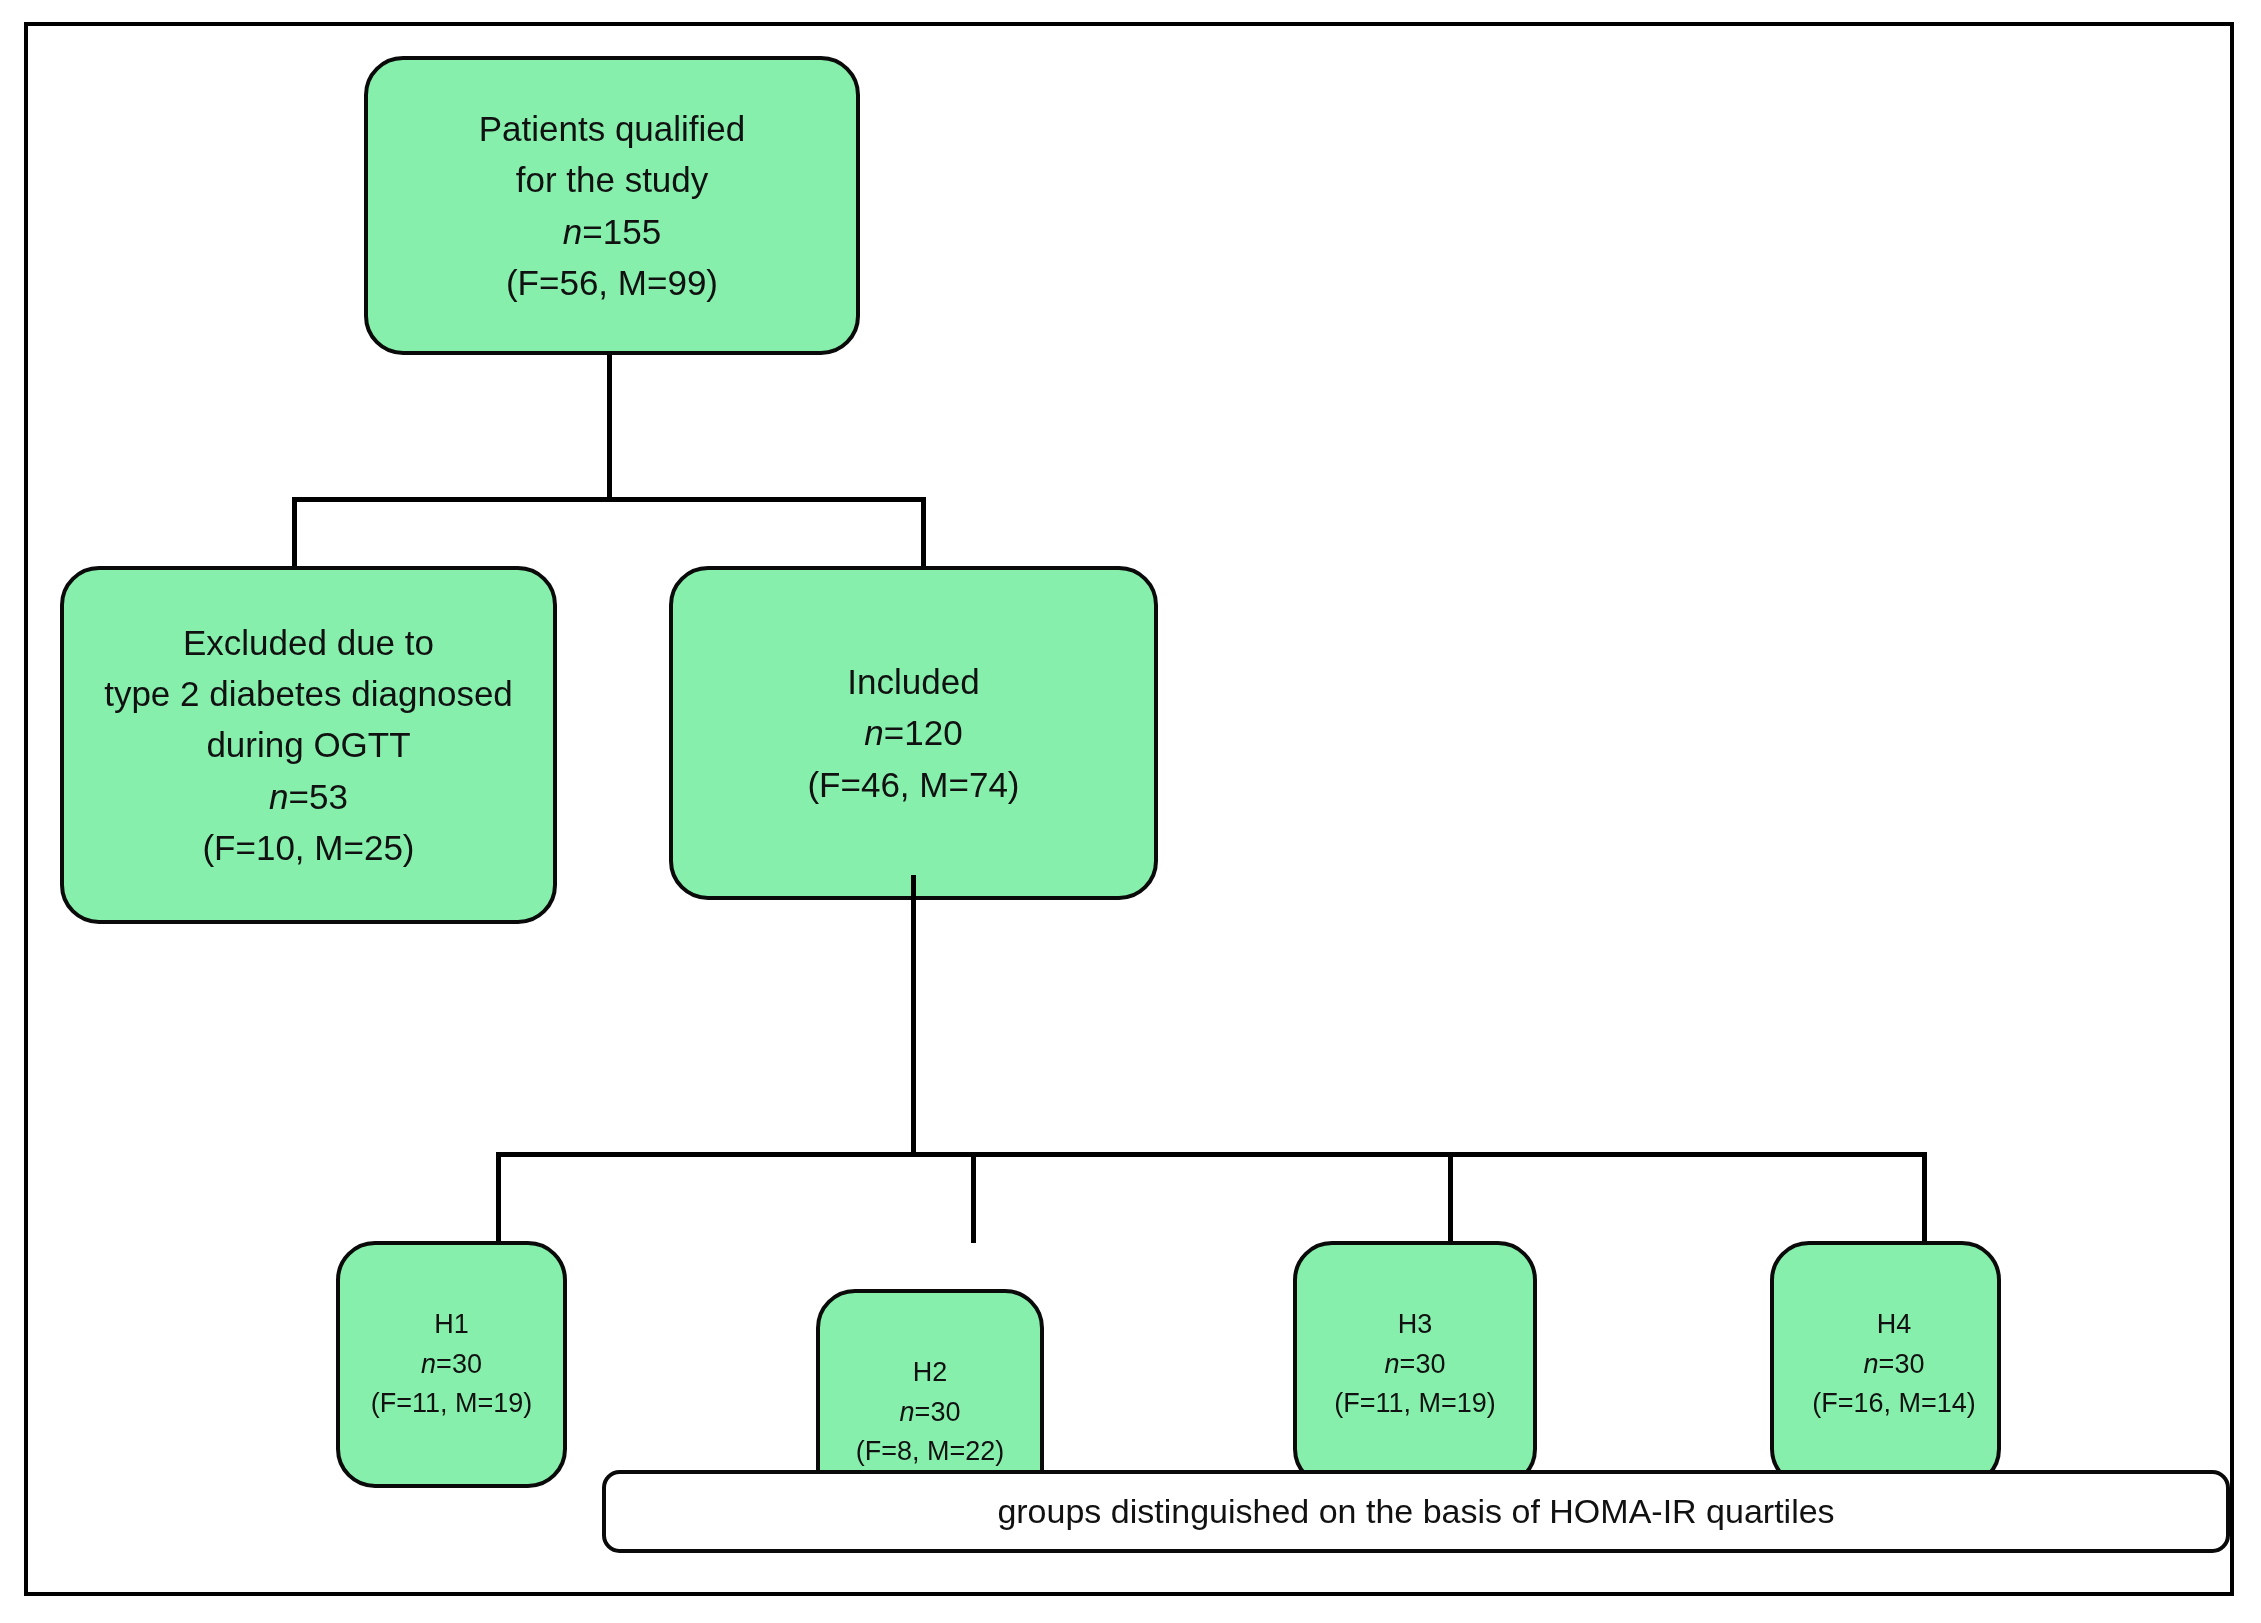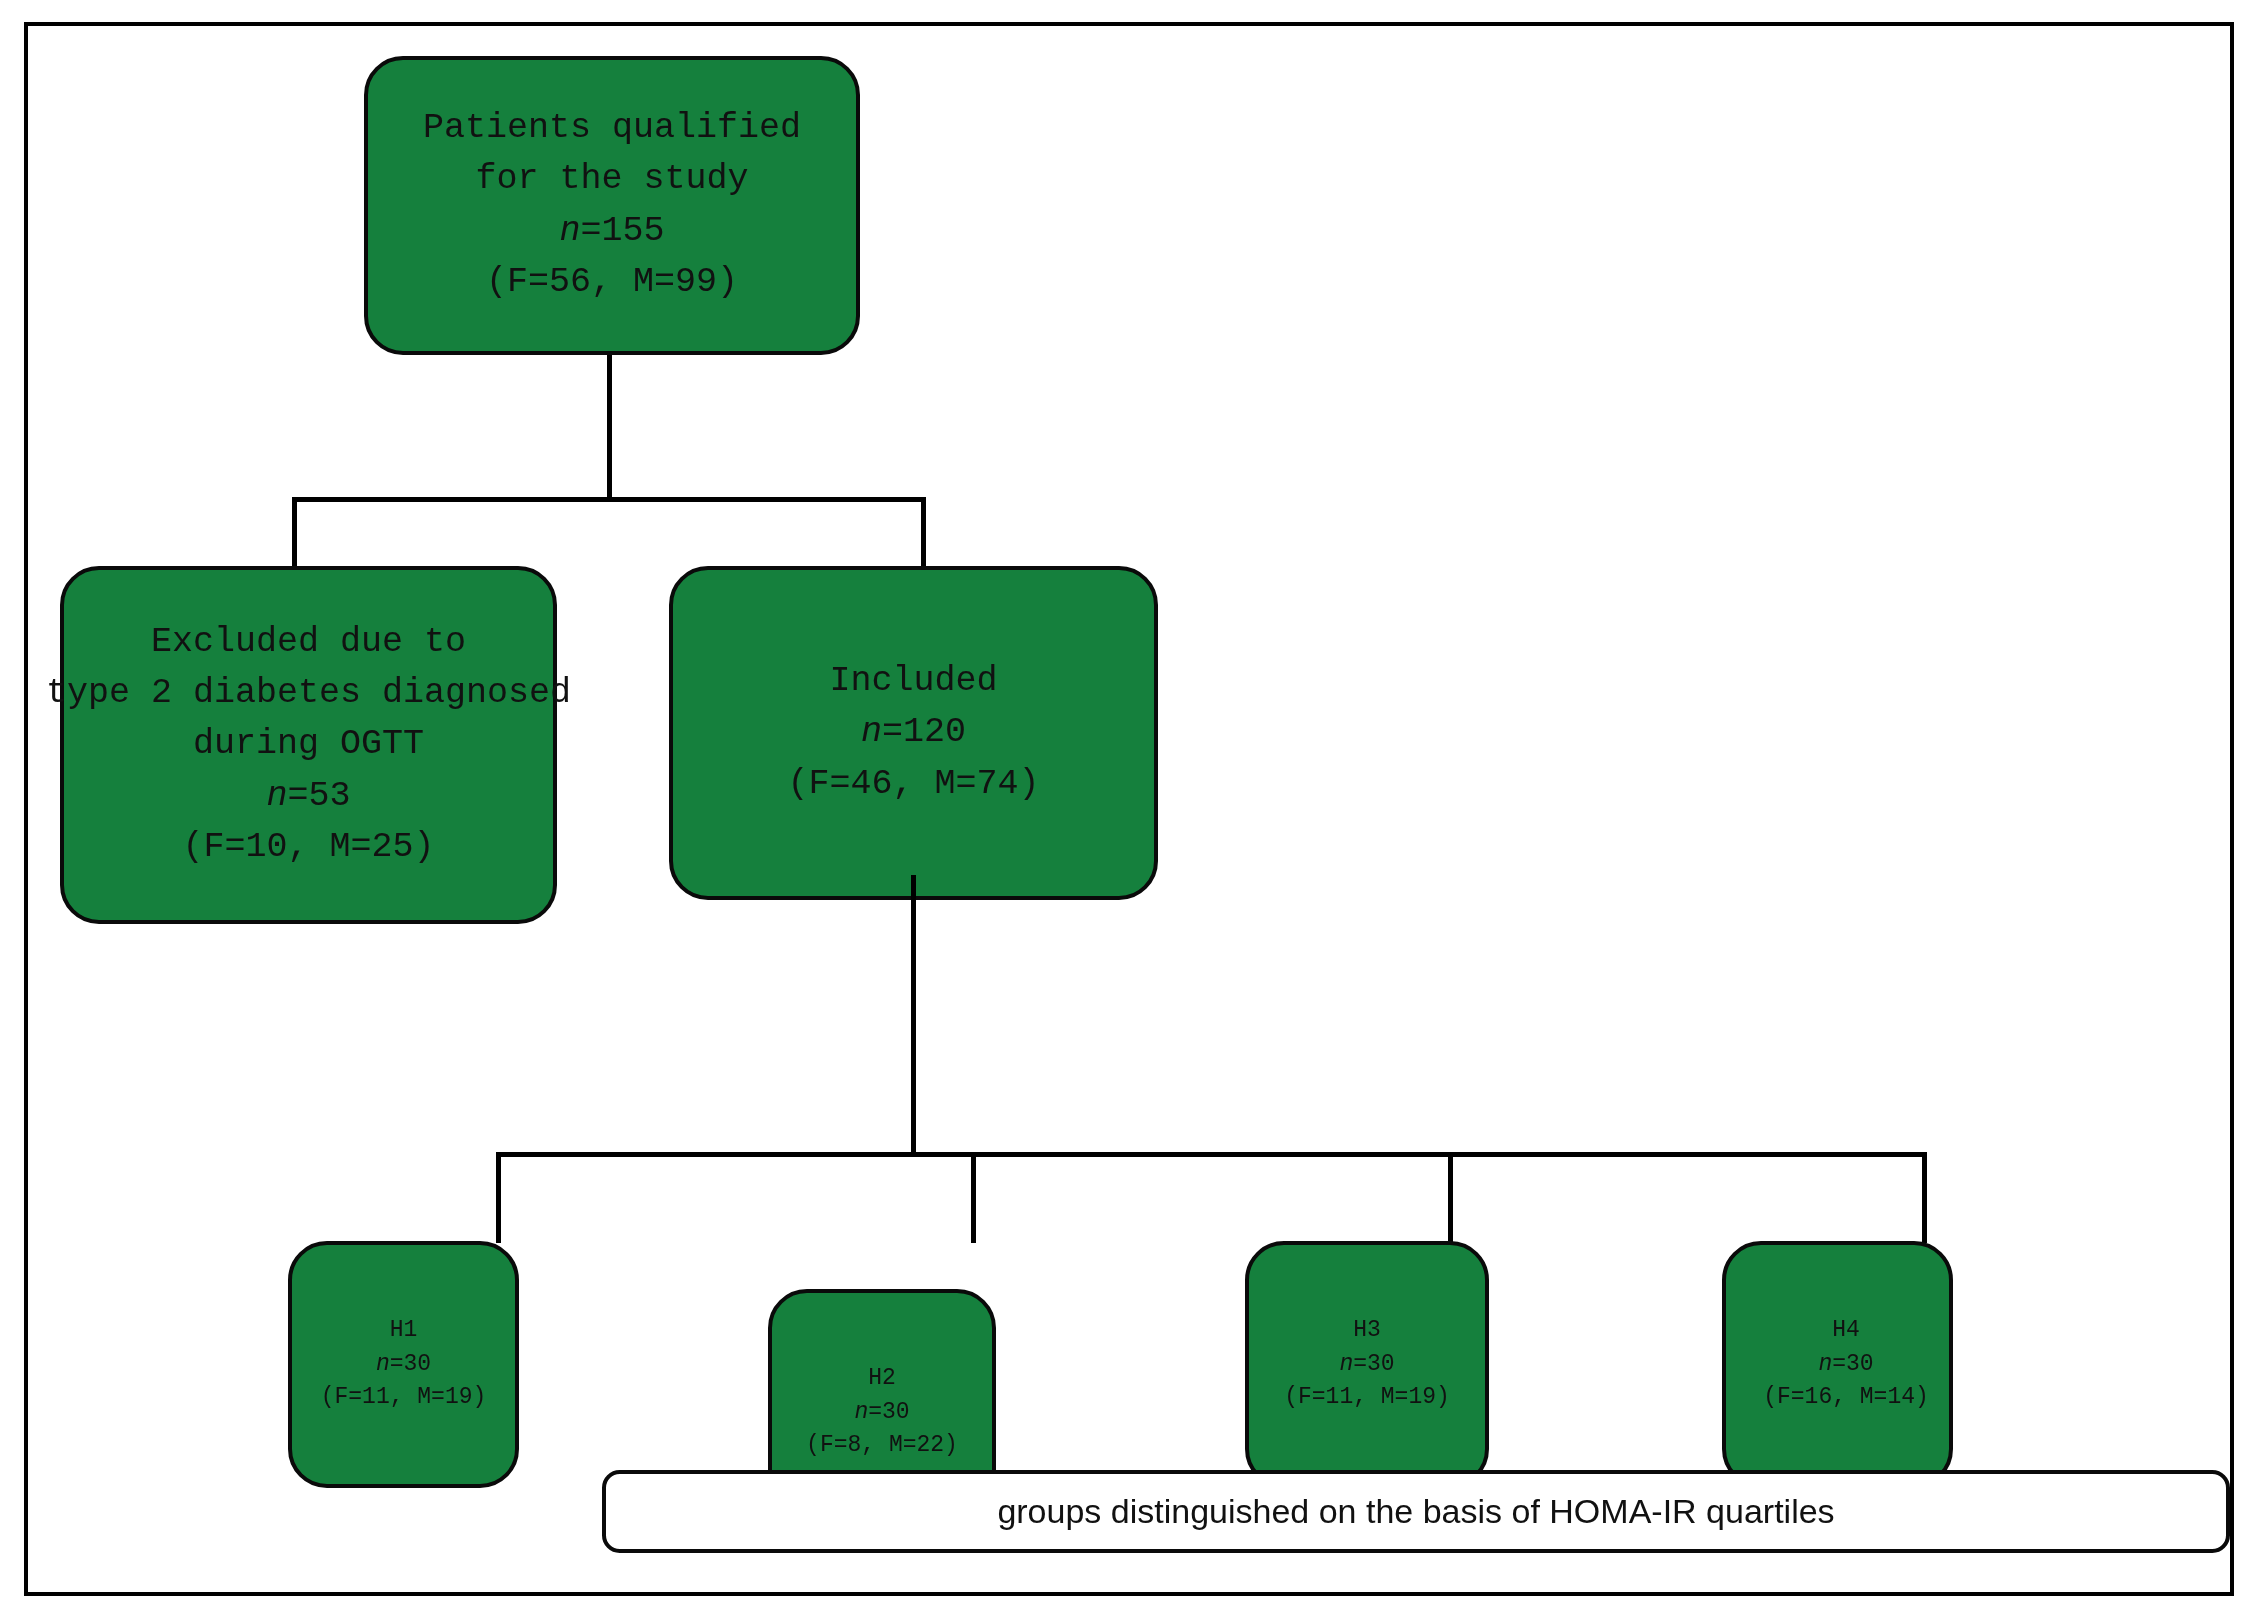--- a/index.html
+++ b/index.html
@@ -27,30 +27,29 @@
     border: 4.8px solid #000000;
     box-sizing: border-box;
     background: #ffffff;
   }
   
   .node {
     position: absolute;
     box-sizing: border-box;
     border: 4.8px solid #0a0a0a;
     border-radius: 39px;
-    background: #15803d;
+    background: #86efac;
     display: flex;
     flex-direction: column;
     align-items: center;
     justify-content: center;
     text-align: center;
     color: #111111;
     font-size: 35px;
     line-height: 1.46;
-    font-family: Liberation Mono, monospace;
   }
   .node .ln {
     display: block;
     white-space: nowrap;
   }
   .node .ital {
     font-style: italic;
   }
   
   .vline {
@@ -66,21 +65,21 @@
   
   #box-qualified { left: 364px;  top: 56px;   width: 496px;  height: 299px; }
   #box-excluded  { left: 60px;   top: 566px;  width: 497px;  height: 358px; }
   #box-included  { left: 669px;  top: 566px;  width: 489px;  height: 334px; }
 
   #box-h1 { left: 288px;  top: 1241px; width: 231px; height: 247px; }
   #box-h2 { left: 768px; top: 1289px; width: 228px; height: 247px; }
   #box-h3 { left: 1245px; top: 1241px; width: 244px; height: 247px; }
   #box-h4 { left: 1722px; top: 1241px; width: 231px; height: 247px; padding-left: 17px; }
 
-  .hbox { font-size: 23px; }
+  .hbox { font-size: 27px; margin-left: 48px; }
 
   #banner {
     position: absolute;
     left: 602px;
     top: 1470px;
     width: 1628px;
     height: 83px;
     box-sizing: border-box;
     border: 4.8px solid #0a0a0a;
     border-radius: 17.7px;

